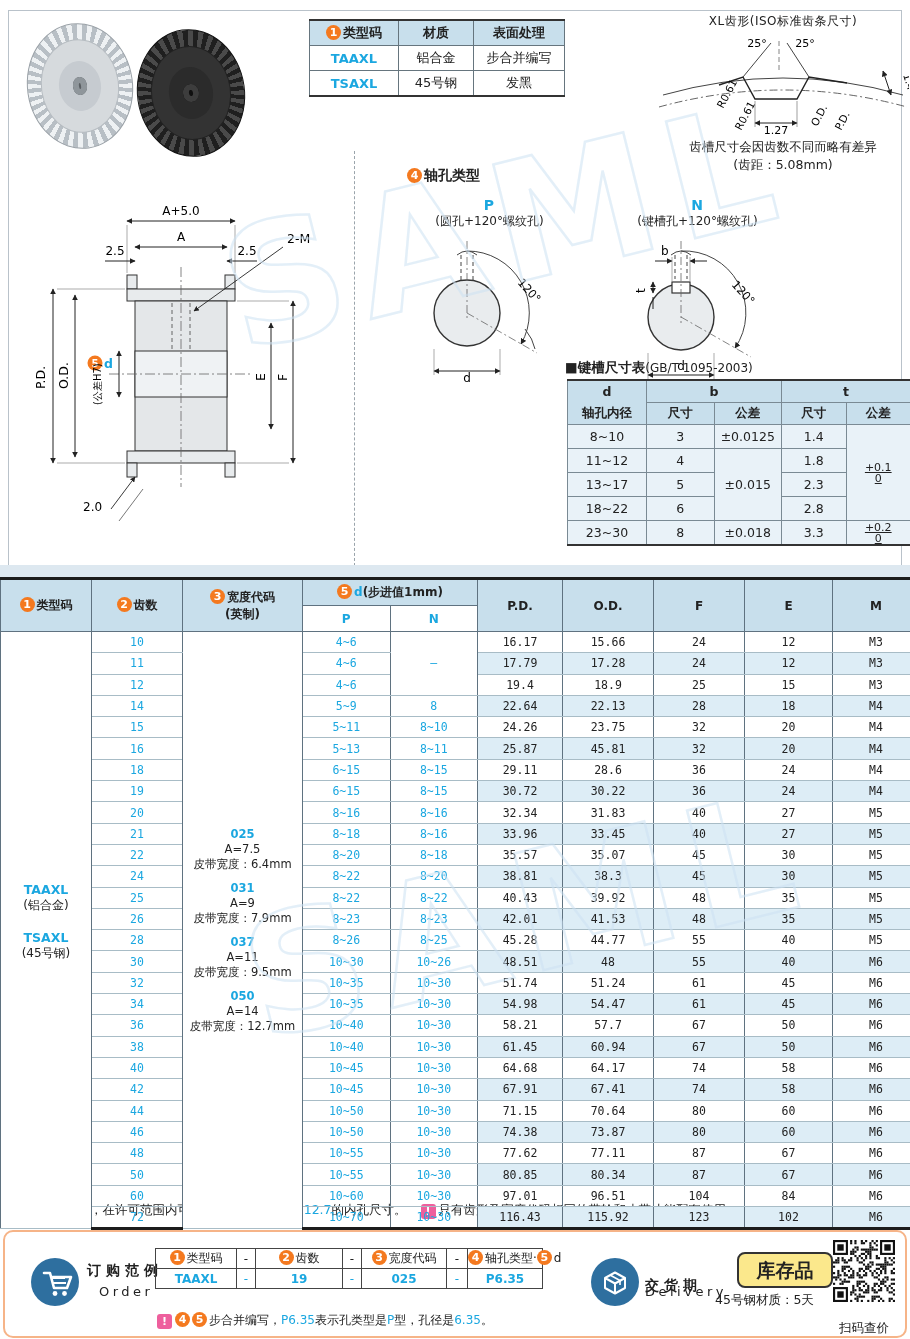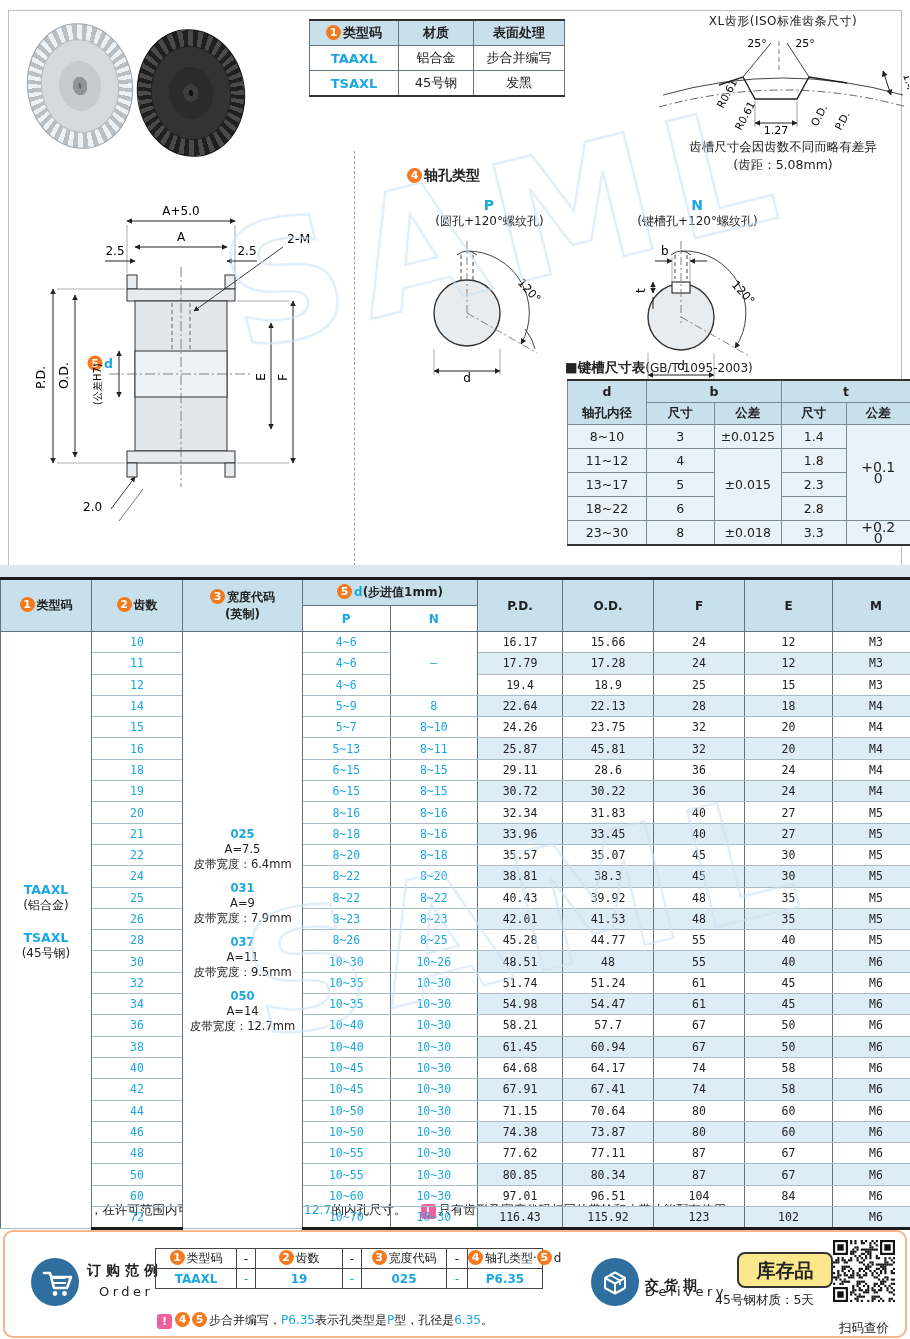--- a/index.html
+++ b/index.html
@@ -33,21 +33,21 @@
   .bore-title{font-size:14px;font-weight:bold;}
   .bore-code{font-size:14px;font-weight:bold;text-align:center;}
   .bore-desc{font-size:12px;text-align:center;}
   
   .kw-title{font-size:13.5px;font-weight:bold;}
   .kw-std{font-size:12px;font-weight:normal;}
   .kw-table{border-collapse:collapse;table-layout:fixed;font-size:12.5px;}
   .kw-table th,.kw-table td{border:1px solid #7a8a94;text-align:center;padding:0;}
   .kw-table th{background:#c8dfec;height:21px;font-weight:bold;}
   .kw-table td{background:#e9f2f8;height:23px;}
-  .kw-table .tol2{font-size:14px;line-height:11px;}
+  .kw-table .tol2{font-size:11px;line-height:11px;text-decoration:underline;}
   .kw-table tr.top th{border-top:2px solid #333;}
   .kw-table tr:last-child td{border-bottom:2px solid #333;}
   
   .wm{position:absolute;font-size:165px;font-weight:bold;color:transparent;-webkit-text-stroke:2.5px #cde2f3;
       letter-spacing:14px;transform:rotate(-14deg);pointer-events:none;z-index:6;opacity:.55;font-family:"DejaVu Sans",sans-serif;}
   
   .gap-strip{left:0;top:565px;width:910px;height:12px;background:#dde8f0;}
   
   .main{left:0;top:577px;width:910px;border-collapse:collapse;table-layout:fixed;z-index:4;}
   .main th,.main td{border:1px solid #5f7280;padding:0;text-align:center;overflow:hidden;}
@@ -416,21 +416,21 @@
           <td class="cy">5~9</td>
           <td class="cy">8</td>
           <td class="v sh">22.64</td>
           <td class="v sh">22.13</td>
           <td class="v sh">28</td>
           <td class="v sh">18</td>
           <td class="v sh">M4</td>
         </tr>
         <tr>
           <td class="cy">15</td>
-          <td class="cy">5~7</td>
+          <td class="cy">5~11</td>
           <td class="cy">8~10</td>
           <td class="v">24.26</td>
           <td class="v">23.75</td>
           <td class="v">32</td>
           <td class="v">20</td>
           <td class="v">M4</td>
         </tr>
         <tr>
           <td class="cy">16</td>
           <td class="cy">5~13</td>

